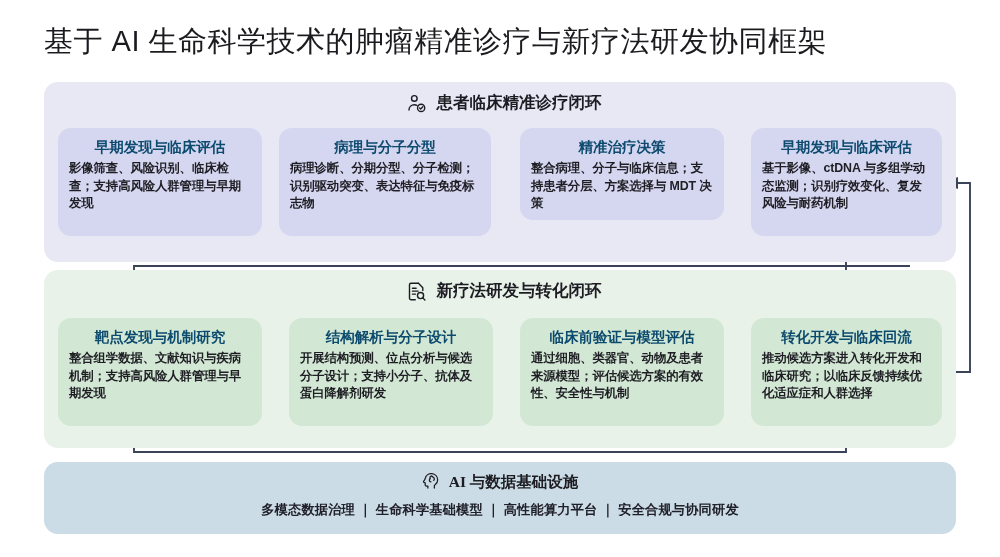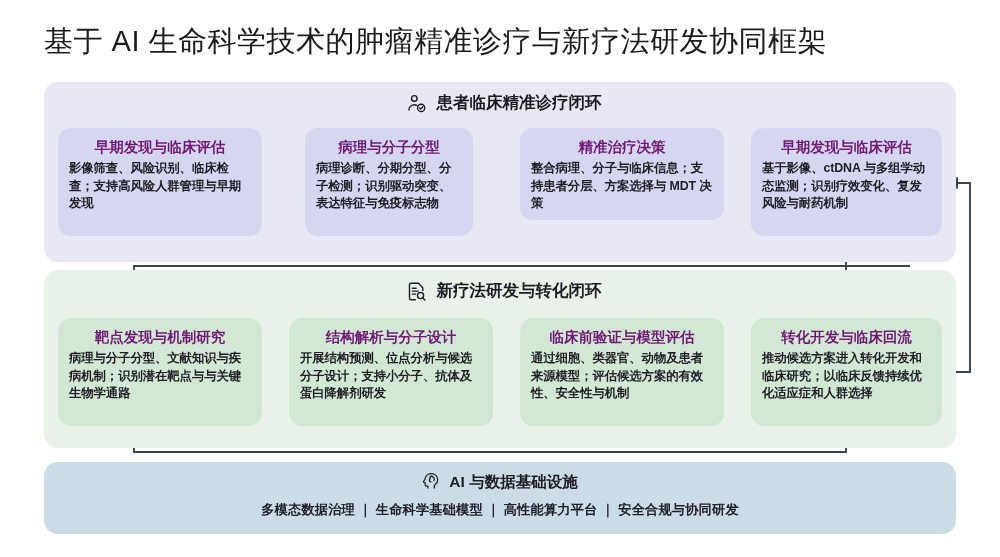--- a/index.html
+++ b/index.html
@@ -34,47 +34,47 @@
   .panel-head .hicon{display:inline-flex;align-items:center;justify-content:center;width:22px;height:22px;}
   .panel-head svg{display:block;}
 
   
   .card{
     position:absolute;top:0;border-radius:13px;
     box-sizing:border-box;padding:9px 11px 10px 11px;
     overflow:hidden;
   }
   .card-title{
-    text-align:center;font-size:14.5px;font-weight:bold;color:#701a75;
+    text-align:center;font-size:14.5px;font-weight:bold;color:#0c4a6e;
     line-height:20px;margin-bottom:3px;white-space:nowrap;
   }
   .card-body{
     font-size:12.4px;line-height:17.5px;color:#1e1e24;
     text-align:left;font-weight:600;letter-spacing:-.1px;
   }
   .card-clinical{background:#d5d6f0;}
   .card-rnd{background:#d3e8d4;}
 
   .c1{left:58px;width:204px;height:108px;}
-  .c2{left:305px;width:168px;height:108px;}
+  .c2{left:279px;width:212px;height:108px;}
   .c3{left:520px;width:204px;height:92px;}
   .c4{left:751px;width:191px;height:108px;}
   .row-clinical{top:128px;}
   .row-rnd{top:318px;}
 
   .r1{left:58px;width:204px;height:108px;}
   .r2{left:289px;width:204px;height:108px;}
   .r3{left:520px;width:204px;height:108px;}
   .r4{left:751px;width:191px;height:108px;}
 
   
   .infra-head{
     position:absolute;left:0;right:0;top:9px;
     display:flex;align-items:center;justify-content:center;gap:8px;
-    font-size:15.5px;font-weight:bold;color:#1c1c22;
+    font-size:15.5px;font-weight:bold;color:#1c1c22;font-family:Liberation Serif, serif;
   }
   .infra-sub{
     position:absolute;left:0;right:0;top:39px;
     text-align:center;font-size:13.2px;font-weight:bold;color:#20202a;
     letter-spacing:.2px;
   }
 
   
   #wires{position:absolute;left:0;top:0;width:1000px;height:557px;pointer-events:none;}
 </style>
@@ -152,21 +152,21 @@
           <circle cx="16.6" cy="16.6" r="3.5"></circle>
           <path d="M19.2 19.3l2.4 2.5"></path>
         </svg>
       </span>
       <span>新疗法研发与转化闭环</span>
     </div>
   </div>
 
   <div class="card card-rnd r1 row-rnd">
     <div class="card-title">靶点发现与机制研究</div>
-    <div class="card-body">病理与分子分型、文献知识与疾病机制；识别潜在靶点与与关键生物学通路</div>
+    <div class="card-body">整合组学数据、文献知识与疾病机制；支持高风险人群管理与早期发现</div>
   </div>
   <div class="card card-rnd r2 row-rnd">
     <div class="card-title">结构解析与分子设计</div>
     <div class="card-body">开展结构预测、位点分析与候选分子设计；支持小分子、抗体及蛋白降解剂研发</div>
   </div>
   <div class="card card-rnd r3 row-rnd">
     <div class="card-title">临床前验证与模型评估</div>
     <div class="card-body">通过细胞、类器官、动物及患者来源模型；评估候选方案的有效性、安全性与机制</div>
   </div>
   <div class="card card-rnd r4 row-rnd">

